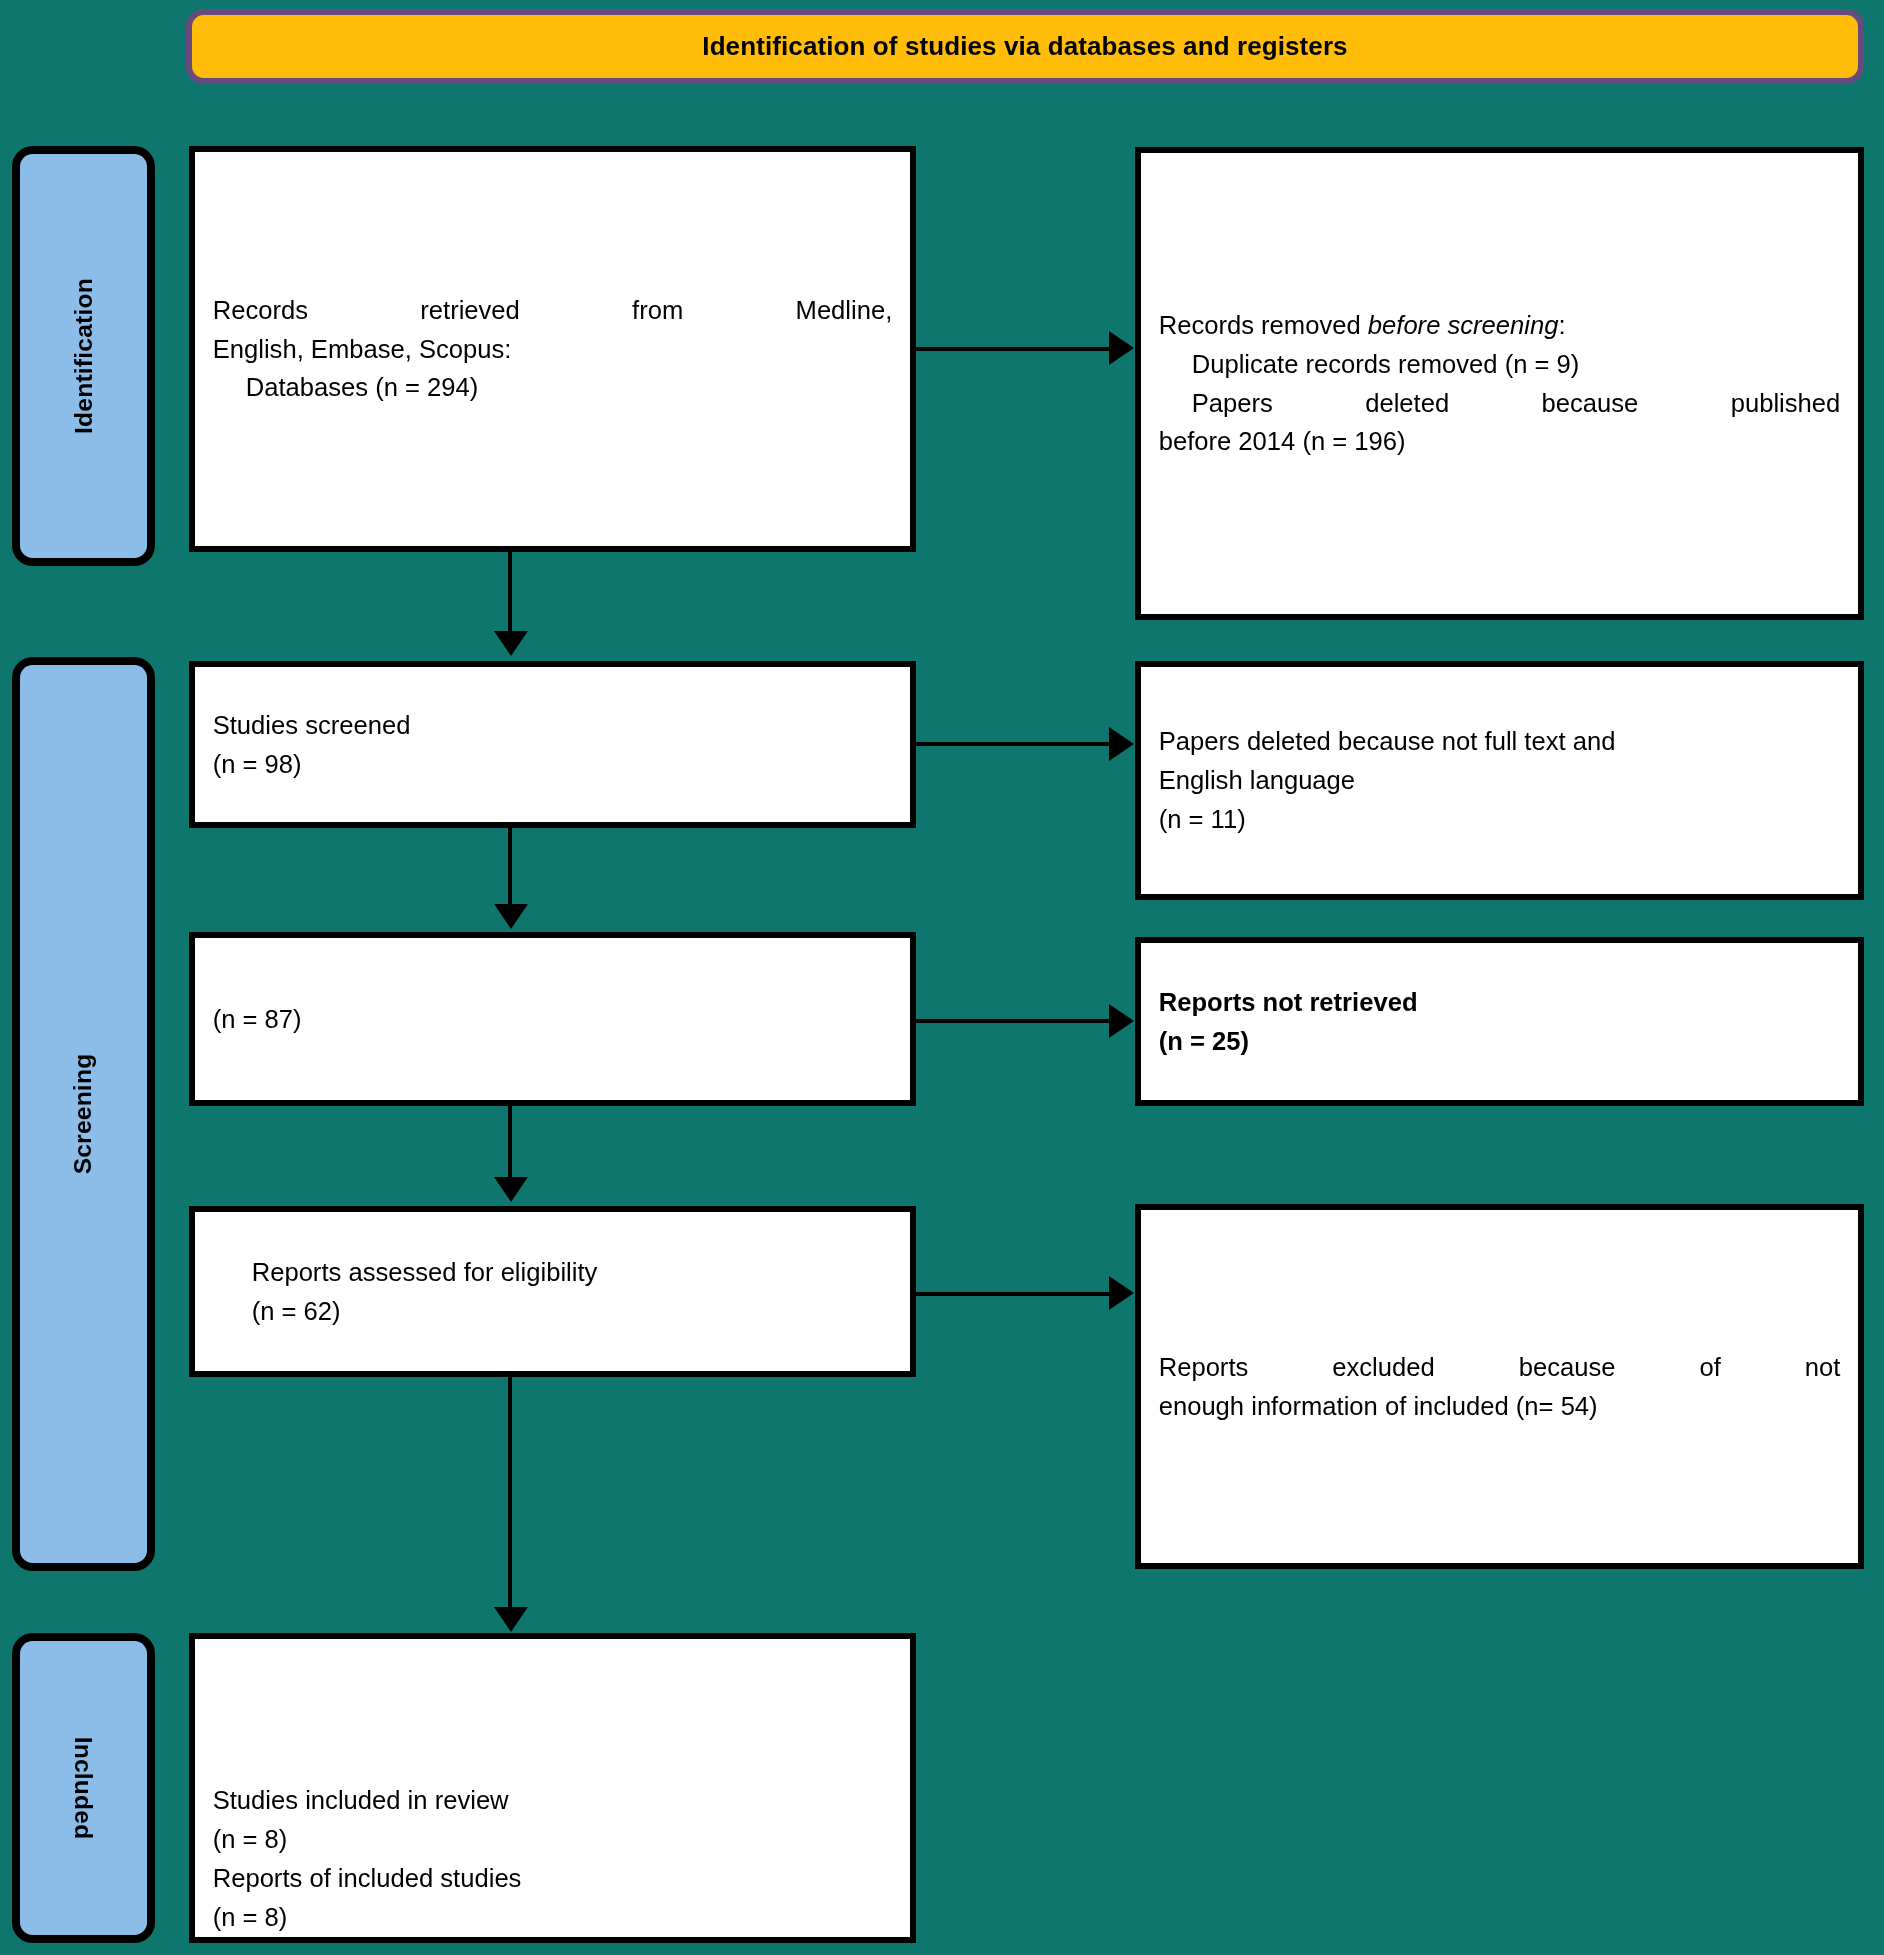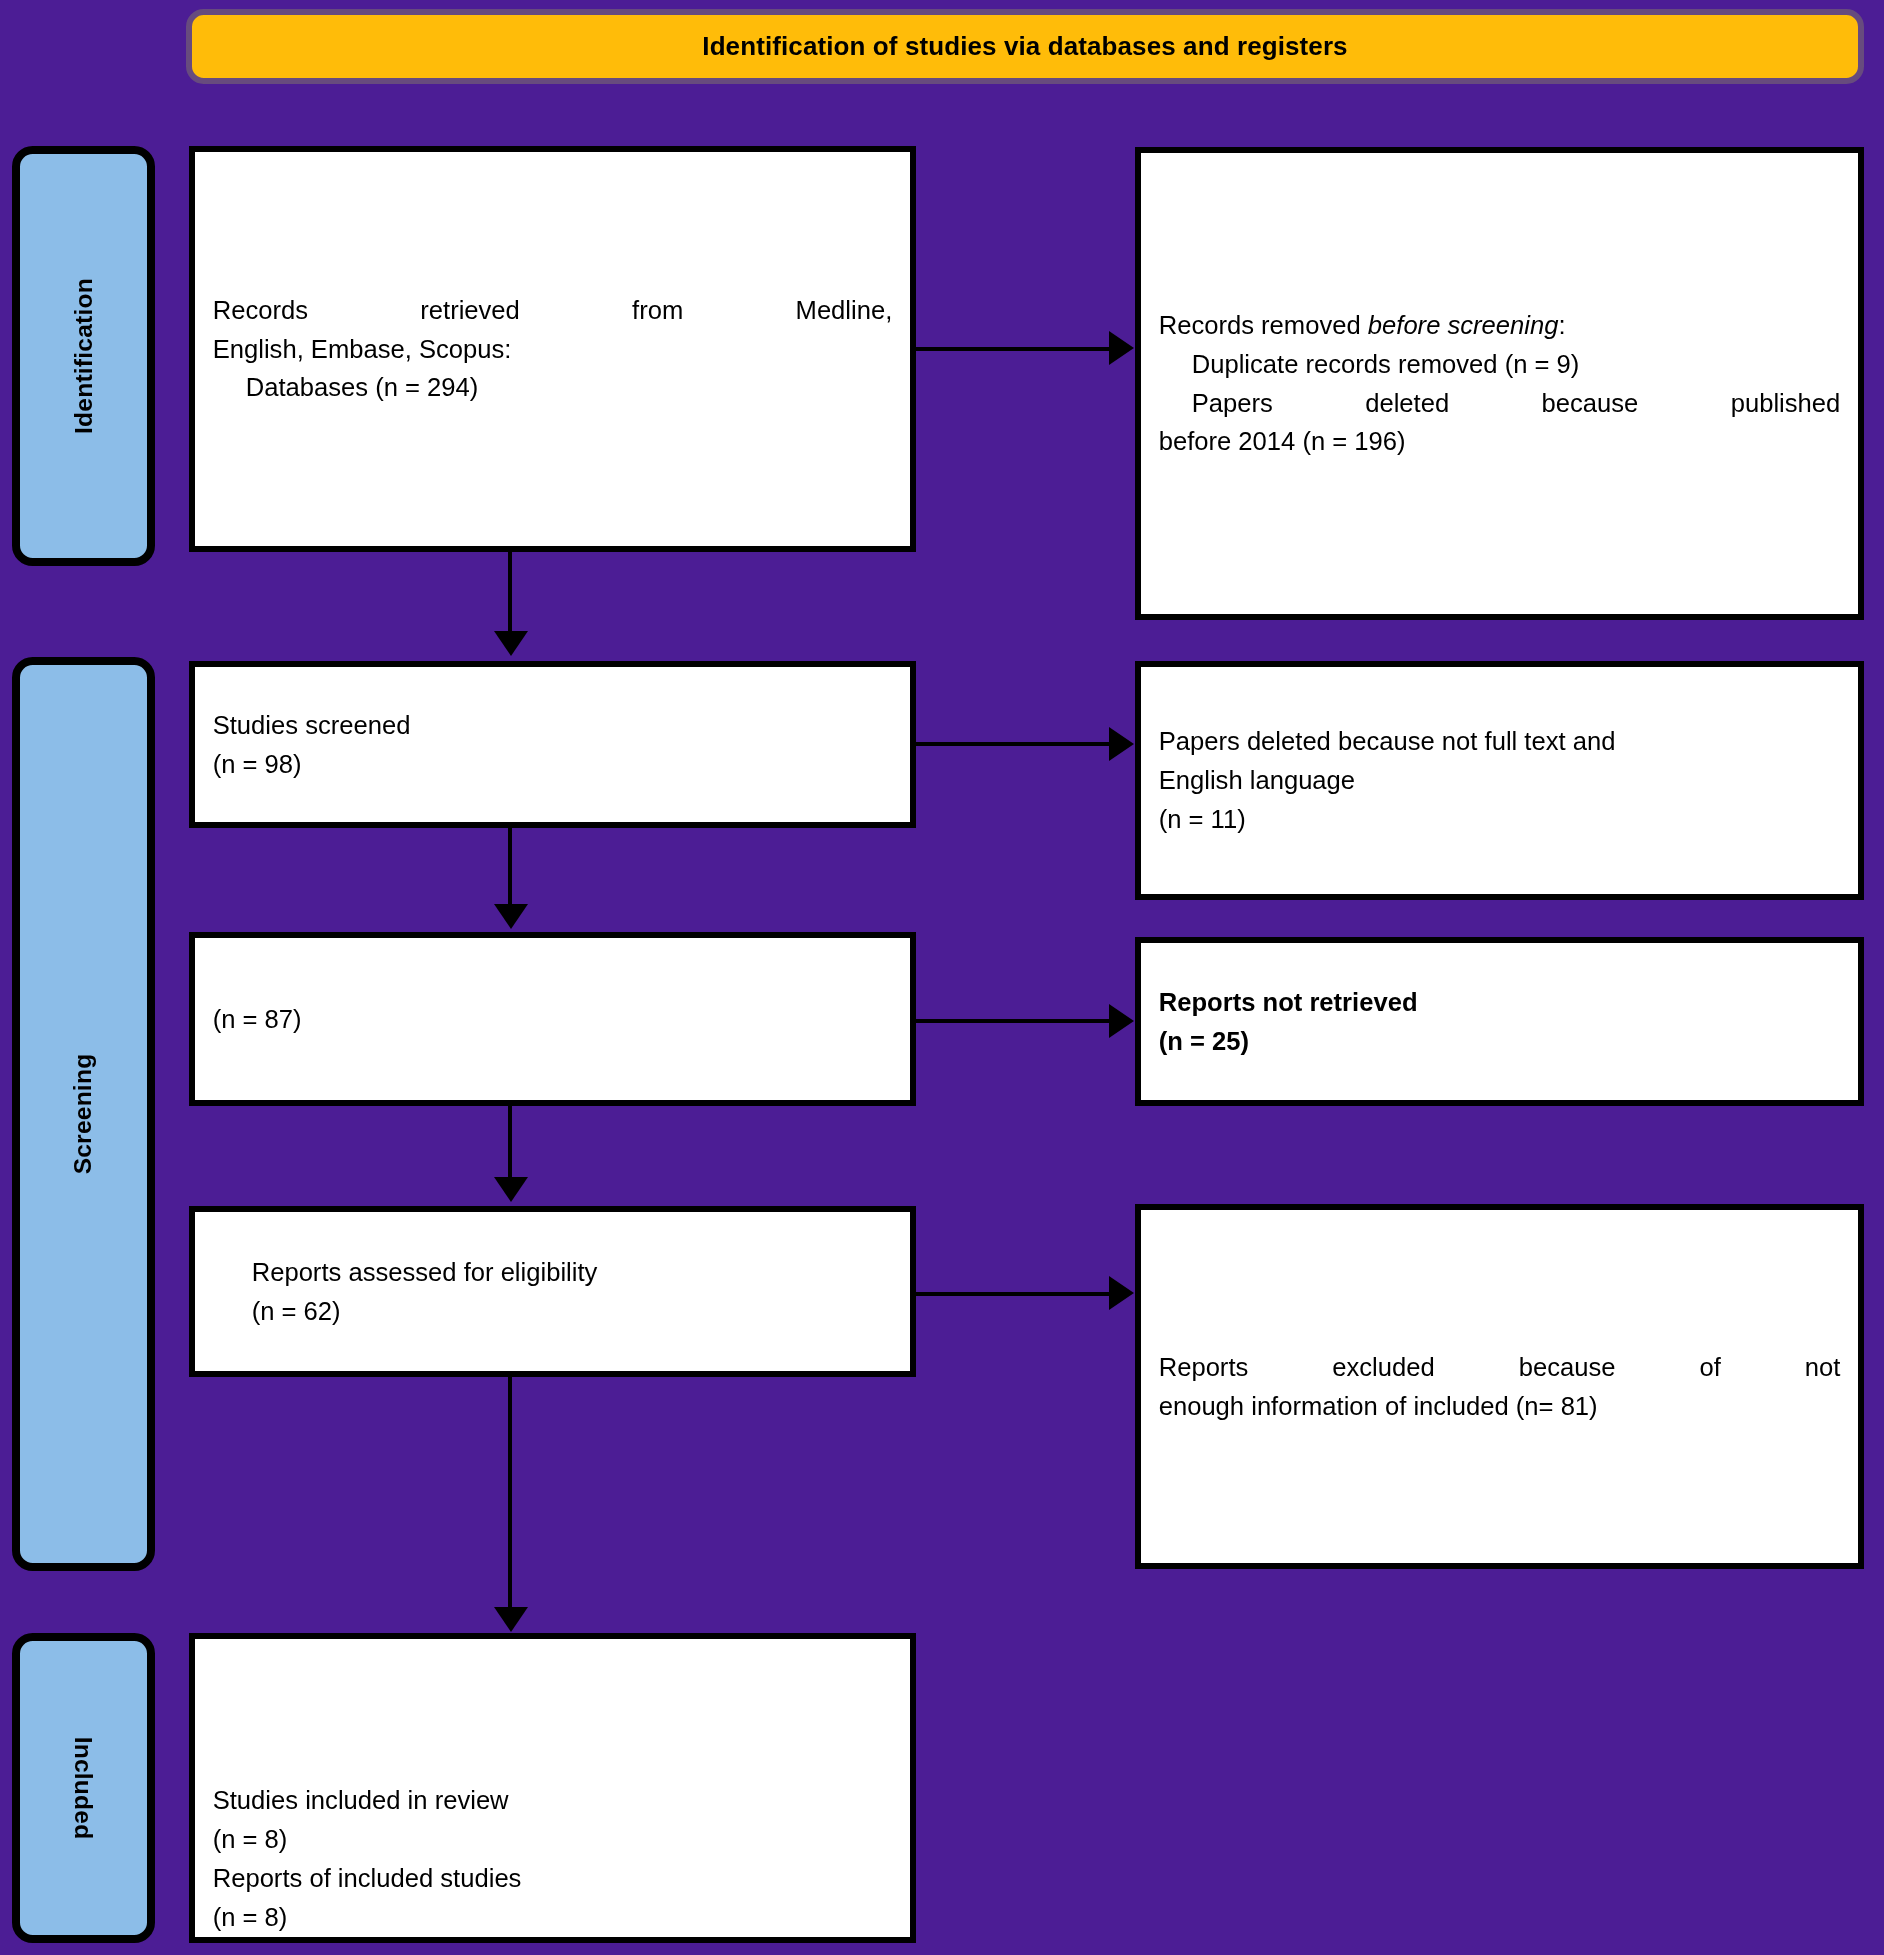--- a/index.html
+++ b/index.html
@@ -7,21 +7,21 @@
     padding: 0;
     background: #ffffff;
   }
   body {
     font-family: "Liberation Sans", sans-serif;
   }
   #canvas {
     position: relative;
     width: 1885px;
     height: 1955px;
-    background: #4c1d95;
+    background: #0f766e;
     overflow: hidden;
   }
 
   
   .header-banner {
     position: absolute;
     left: 186px;
     top: 8.8px;
     width: 1678px;
     height: 75px;
@@ -196,21 +196,21 @@
   <div class="flow-box" style="left:189px; top:1206px; width:727px; height:171px;padding-left:39px;">
     <div class="box-inner">
       <div class="box-line">Reports assessed for eligibility</div>
       <div class="box-line">(n = 62)</div>
     </div>
   </div>
 
   <div class="flow-box" style="left:1135px; top:1204px; width:729px; height:365px;">
     <div class="box-inner">
       <div class="box-line justify">Reports excluded because of not</div>
-      <div class="box-line">enough information of included (n= 81)</div>
+      <div class="box-line">enough information of included (n= 54)</div>
     </div>
   </div>
 
   <div class="flow-box" style="left:189px; top:1633px; width:727px; height:310px;justify-content:flex-end;">
     <div class="box-inner">
       <div class="box-line">Studies included in review</div>
       <div class="box-line">(n = 8)</div>
       <div class="box-line">Reports of included studies</div>
       <div class="box-line">(n = 8)</div>
     </div>

